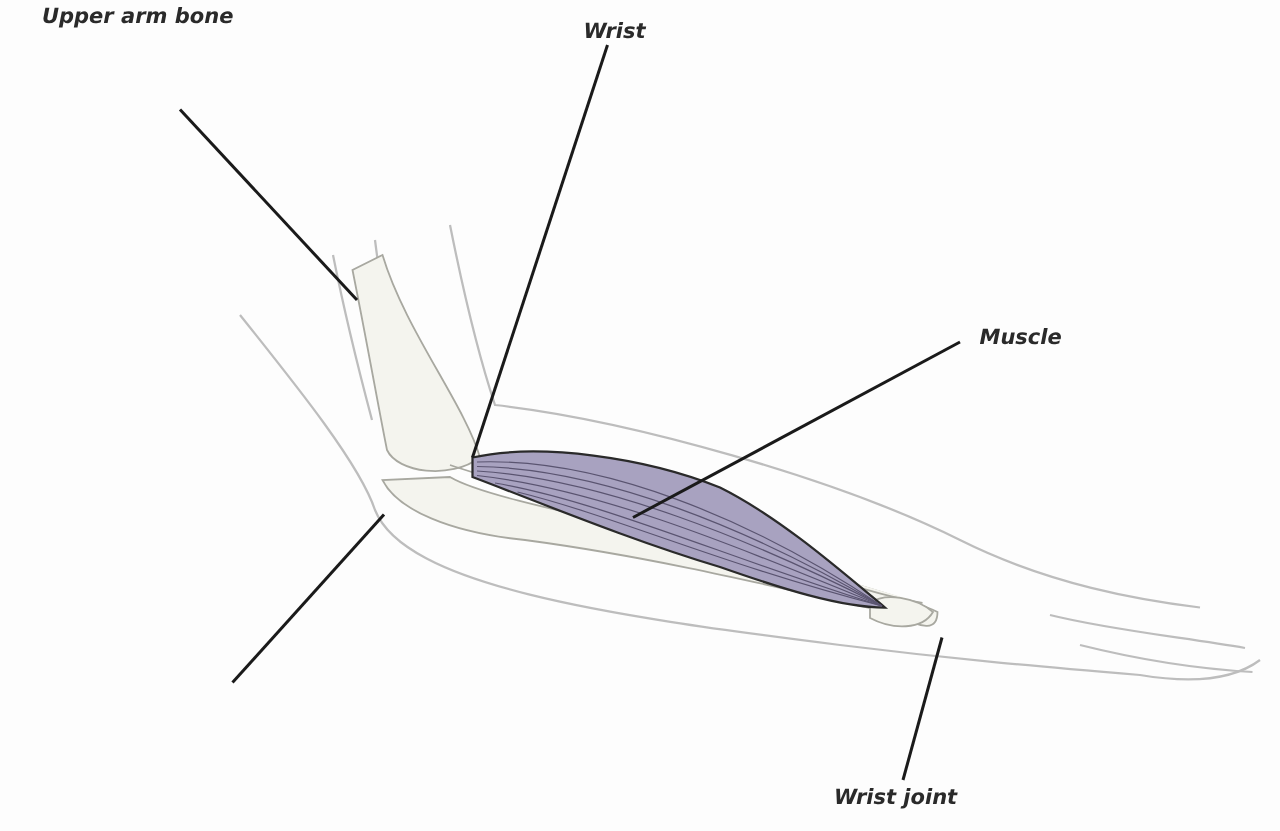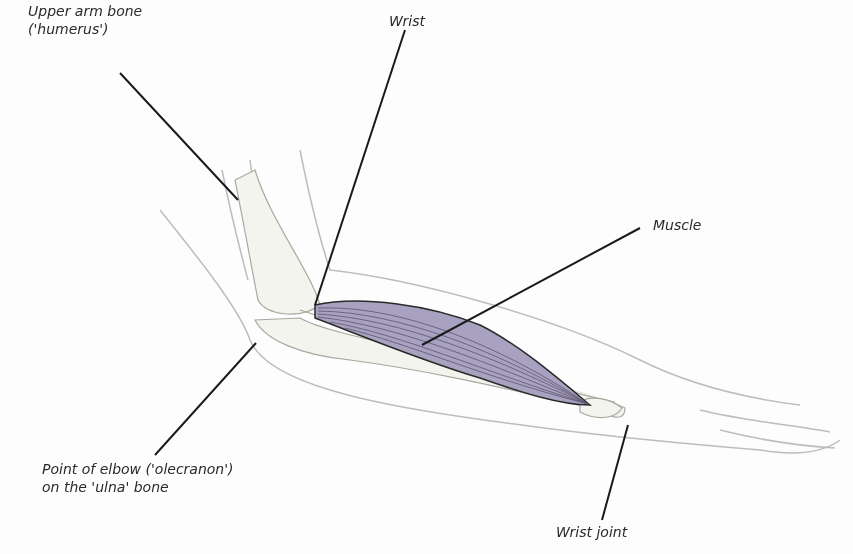--- a/index.html
+++ b/index.html
@@ -1,16 +1,16 @@
 <!DOCTYPE html>
 <html><head>
 <meta charset="utf-8">
 <style>
   html, body { margin:0; padding:0; background:#fff; }
-  #stage { position:relative; width:853px; height:554px; background:#fdfdfd; overflow:hidden; }
+  #stage { position:relative; width:853px; height:554px; background:#fdfdfd; overflow:hidden;font-weight:bold; }
   svg.art { position:absolute; left:0; top:0; }
   .label { position:absolute; font-family:"DejaVu Sans", sans-serif; font-style:italic; font-size:14px; line-height:18px; color:#2a2a2a; white-space:nowrap; }
 </style>
 </head>
 <body>
 
 <div id="stage">
   <svg class="art" width="853" height="554" viewBox="0 0 853 554">
 
     <g fill="none" stroke="#bdbdbd" stroke-width="1.5">
@@ -45,28 +45,23 @@
       <line x1="120" y1="73" x2="238" y2="200"></line>
       <line x1="405" y1="30" x2="315" y2="305"></line>
       <line x1="640" y1="228" x2="422" y2="345"></line>
       <line x1="256" y1="343" x2="155" y2="455"></line>
       <line x1="628" y1="425" x2="602" y2="520"></line>
     </g>
   </svg>
 
   <div class="label" style="left:28px;top:2px;">
     <div>Upper arm bone</div>
-    <div>('humerus')</div>
   </div>
   <div class="label" style="left:389px;top:12px;">
     <div>Wrist</div>
   </div>
   <div class="label" style="left:653px;top:216px;text-align:center;">
     <div>Muscle</div>
   </div>
-  <div class="label" style="left:42px;top:460px;">
-    <div>Point of elbow ('olecranon')</div>
-    <div>on the 'ulna' bone</div>
-  </div>
   <div class="label" style="left:556px;top:523px;">
     <div>Wrist joint</div>
   </div>
 </div>
 
 </body></html>

